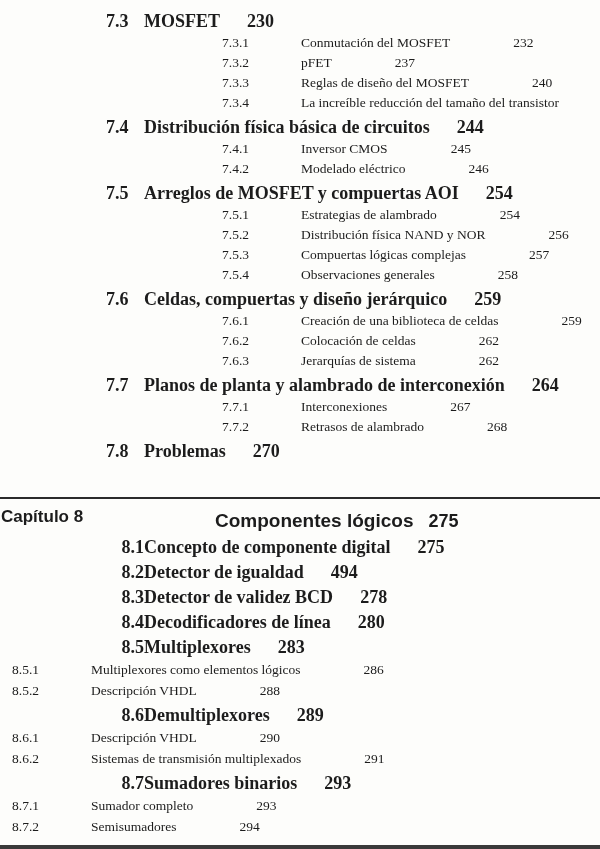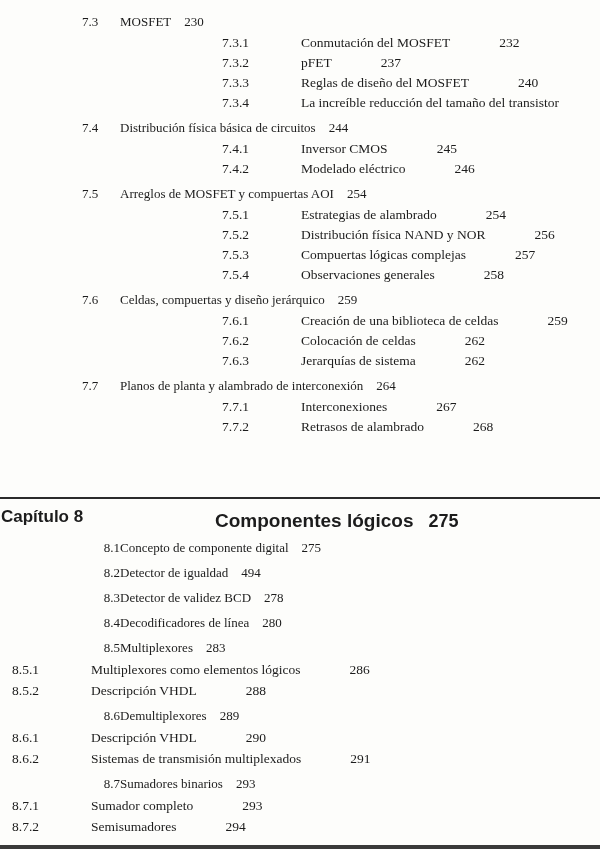--- a/index.html
+++ b/index.html
@@ -9,37 +9,37 @@
     color:#1c1c1c;
     position:relative;
     overflow:hidden;
     font-family:"Liberation Serif", serif;
   }
   
   .toc{position:absolute;left:0;right:0;}
   .row{display:flex;align-items:baseline;white-space:nowrap;}
   .row.section{
     font-family:"Liberation Serif", serif;
-    font-weight:normal;
-    font-size:13px;
+    font-weight:bold;
+    font-size:18px;
     line-height:21px;
     margin-top:4px;margin-bottom:1px;
-    padding-left:82px;
+    padding-left:106px;
   }
   .row.section .num{width:38px;flex:0 0 38px;}
   .row.sub{
     font-family:"Liberation Serif", serif;
     font-weight:normal;
     font-size:13.5px;
     line-height:21px;
     padding-left:222px;
     gap:36px;
   }
   .row.sub .num{width:43px;flex:0 0 43px;}
-  .row .pg{margin-left:13px;}
+  .row .pg{margin-left:27px;}
   
   #ch7-entries .row.sub{line-height:20px;}
 
   
   .divider{
     position:absolute;left:0;width:600px;height:2px;
     background:#2b2b2b;
   }
   #divider-top{top:497px;}
   #page-bottom-edge{top:845px;height:4px;background:#3a3a3a;}
@@ -164,20 +164,25 @@
       </div>
       <div class="row sub">
         <span class="num">7.7.1</span>
         <span class="title">Interconexiones</span>
         <span class="pg">267</span>
       </div>
       <div class="row sub">
         <span class="num">7.7.2</span>
         <span class="title">Retrasos de alambrado</span>
         <span class="pg">268</span>
+      </div>
+      <div class="row section">
+        <span class="num">7.8</span>
+        <span class="title">Problemas</span>
+        <span class="pg">270</span>
       </div>
     </div>
 </div>
 
 <div class="divider" id="divider-top"></div>
 
 <div class="toc" id="ch8-block" style="top:506px;">
   <div class="ch8-header">
     <span class="ch-label">Capítulo 8</span>
     <span class="ch-title">Componentes lógicos</span>

